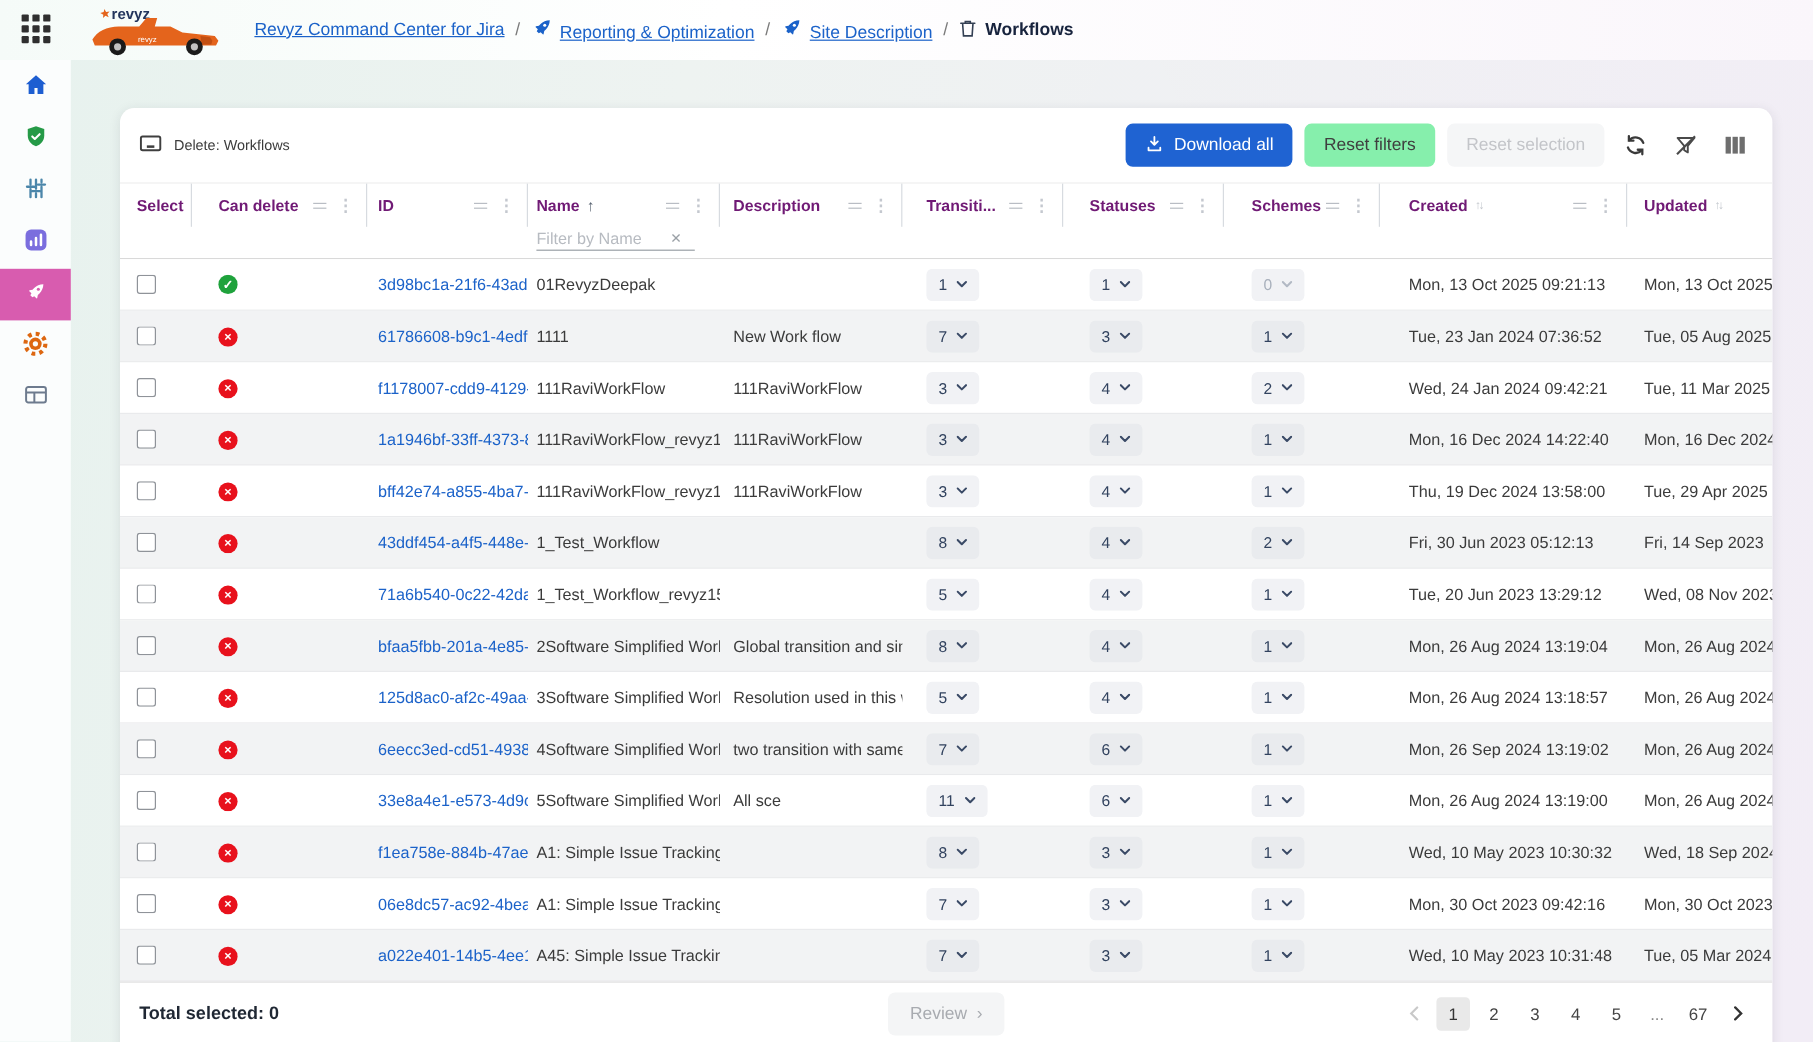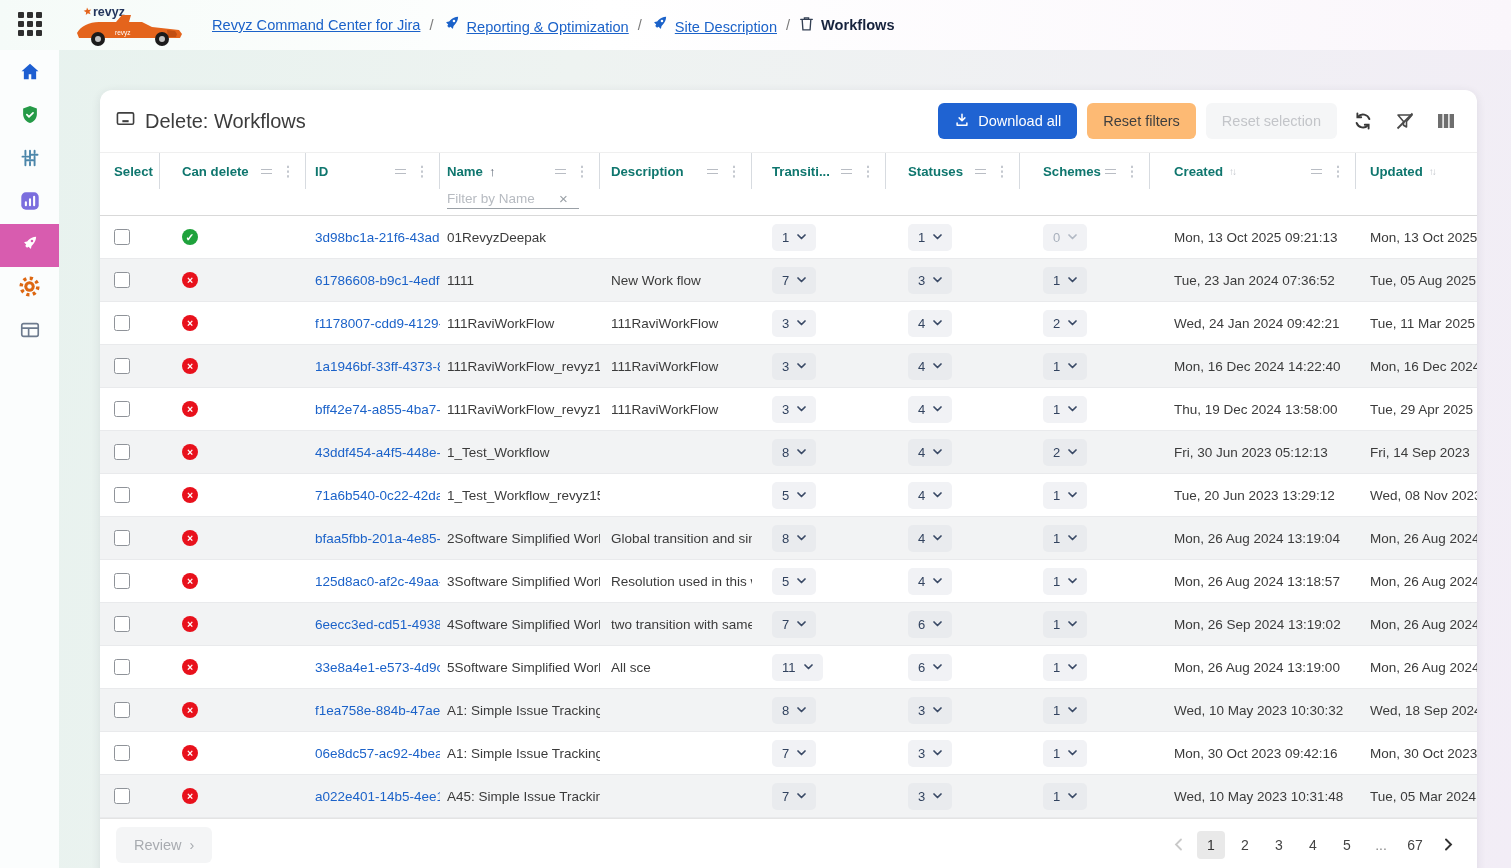--- a/index.html
+++ b/index.html
@@ -26,37 +26,37 @@
   .side-item { width:59px; height:43px; display:flex; align-items:center; justify-content:center; cursor:pointer; }
   .side-item.active { background:#d85caf; }
 
   
   .card { position:absolute; left:100px; top:90px; width:1377px; height:790px;
     background:#fff; border-radius:12px 12px 0 0; box-shadow:0 2px 10px rgba(40,40,60,.10);
     overflow:hidden; }
 
   
   .toolbar { height:62px; display:flex; align-items:center; padding:0 16px; }
-  .tb-title { display:flex; align-items:center; gap:10px; font-size:20px; color:#3c3c3c; }
+  .tb-title { display:flex; align-items:center; gap:10px; font-size:12px; color:#3c3c3c; }
   .tb-actions { margin-left:auto; display:flex; align-items:center; gap:10px; }
   .btn { border:none; border-radius:6px; font-size:14.5px; height:36px; padding:0 16px;
     cursor:pointer; font-family:inherit; display:flex; align-items:center; gap:8px; }
   .btn-primary { background:#1f63d2; color:#fff; }
-  .btn-light { background:#fdba74; color:#3f3f3f; }
+  .btn-light { background:#86efac; color:#3f3f3f; }
   .btn-disabled { background:#f5f6f7; color:#c3c5c9; cursor:default; }
   .iconbtn { background:none; border:none; cursor:pointer; padding:4px 6px; display:flex; align-items:center; }
   .iconbtn:first-of-type { margin-left:8px; }
 
   
   .thead { border-top:1px solid #efefef; border-bottom:1px solid #d9d9d9; }
   .hrow { display:flex; }
   .hcell { height:36px; display:flex; align-items:center; border-right:1px solid #d7dbe0;
     overflow:hidden; flex:none; }
   .hcell:last-child { border-right:none; }
-  .hlabel { font-size:13.2px; font-weight:bold; color:#0f766e; white-space:nowrap; }
+  .hlabel { font-size:13.2px; font-weight:bold; color:#701a75; white-space:nowrap; }
   .sort-asc { color:#5a6472; font-size:13px; margin-left:6px; }
   .sort-both { color:#c3c7cd; font-size:10px; letter-spacing:-2px; margin-left:6px; }
   .hmenu { margin-left:auto; display:flex; align-items:center; gap:9px; padding-right:10px; }
   .flt-icon { width:11px; height:5px; border-top:1.5px solid #b9bdc4; border-bottom:1.5px solid #b9bdc4; cursor:pointer; }
   .kebab { color:#c4c8cf; font-size:14px; font-weight:bold; cursor:pointer; line-height:1; }
   .frow { display:flex; height:26px; }
   .fcell { flex:none; display:flex; align-items:flex-start; overflow:hidden; }
   .filterbox { display:flex; align-items:center; border-bottom:1.5px solid #9aa0a6; width:132px; height:20px; }
   .filterbox input { border:none; outline:none; background:transparent; font-family:inherit;
     font-size:13.5px; color:#444; width:112px; }
@@ -706,20 +706,21 @@
             <svg class="chev" width="9" height="6" viewBox="0 0 9 6">
               <path d="M1 1l3.5 3.5L8 1" stroke="currentColor" stroke-width="1.7" fill="none" stroke-linecap="round" stroke-linejoin="round"></path>
             </svg>
           </button></div>
         <div class="cell" style="width:206px;padding-left:24px"><span>Wed, 10 May 2023 10:31:48</span></div>
         <div class="cell" style="width:160px;padding-left:14px"><span>Tue, 05 Mar 2024</span></div>
       </div>
     </div>
 
   <div class="tfoot">
+    <div class="total">Total selected: 0</div>
     <button class="review-btn">
       <span>Review</span>
       <span>›</span>
     </button>
     <div class="pager" id="pager">
         <span class="pg-nav">
           <svg width="9" height="13" viewBox="0 0 9 13" fill="none" stroke="#c9c9c9" stroke-width="1.8" stroke-linecap="round">
             <path d="M7 1.5 2 6.5l5 5"></path>
           </svg>
         </span>

